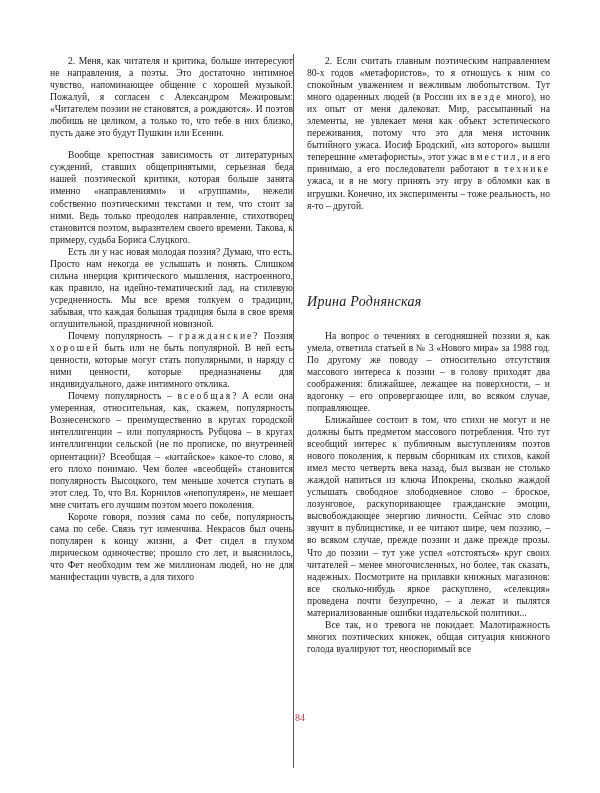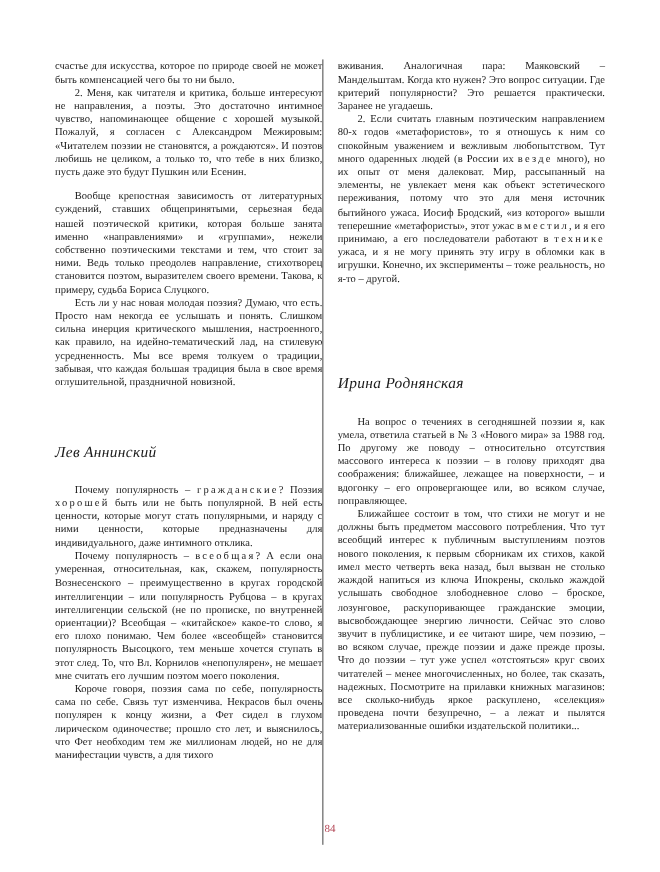--- a/index.html
+++ b/index.html
@@ -6,44 +6,42 @@
   body { width:600px; height:793px; position:relative; overflow:hidden;
          font-family:"Liberation Serif", "DejaVu Serif", serif; color:#1a1a1a; }
   .col { position:absolute; top:55px; width:243px; font-size:9.6px; line-height:12.05px; }
   .col-left { left:50px; }
   .col-right { left:307px; top:55px; }
   .divider { position:absolute; left:293px; top:54px; width:1px; height:714px; background:#555; }
   p { margin:0; text-align:justify; hyphens:auto; }
   p.indent { text-indent:18px; }
   .author { font-style:italic; font-size:14px; letter-spacing:0.3px; margin:0; }
   .spaced { letter-spacing:2px; }
-  .page-num { position:absolute; left:290px; top:748px; font-size:10px; color:#b04050;
+  .page-num { position:absolute; left:290px; top:712px; font-size:10px; color:#b04050;
               width:20px; text-align:center; }
 </style>
 </head>
 <body>
 
 <div class="divider"></div>
 
 <div class="col col-left">
-  <p>счастье для искусства, которое по природе своей не может быть компенсацией чего бы то ни было.</p>
   <p class="indent">2. Меня, как читателя и критика, больше интересуют не направления, а поэты. Это достаточно интимное чувство, напоминающее общение с хорошей музыкой. Пожалуй, я согласен с Александром Межировым: «Читателем поэзии не становятся, а рождаются». И поэтов любишь не целиком, а только то, что тебе в них близко, пусть даже это будут Пушкин или Есенин.</p>
   <p class="indent" style="margin-top:10px">Вообще крепостная зависимость от литературных суждений, ставших общепринятыми, серьезная беда нашей поэтической критики, которая больше занята именно «направлениями» и «группами», нежели собственно поэтическими текстами и тем, что стоит за ними. Ведь только преодолев направление, стихотворец становится поэтом, выразителем своего времени. Такова, к примеру, судьба Бориса Слуцкого.</p>
   <p class="indent">Есть ли у нас новая молодая поэзия? Думаю, что есть. Просто нам некогда ее услышать и понять. Слишком сильна инерция критического мышления, настроенного, как правило, на идейно-тематический лад, на стилевую усредненность. Мы все время толкуем о традиции, забывая, что каждая большая традиция была в свое время оглушительной, праздничной новизной.</p>
 
-  <p class="author" style="margin-top:52px; margin-bottom:22px;">Лев Аннинский</p>
 
   <p class="indent"><span>Почему популярность – </span><span class="spaced">гражданские</span><span>? Поэзия </span><span class="spaced">хорошей</span><span> быть или не быть популярной. В ней есть ценности, которые могут стать популярными, и наряду с ними ценности, которые предназначены для индивидуального, даже интимного отклика.</span></p>
   <p class="indent"><span>Почему популярность – </span><span class="spaced">всеобщая</span><span>? А если она умеренная, относительная, как, скажем, популярность Вознесенского – преимущественно в кругах городской интеллигенции – или популярность Рубцова – в кругах интеллигенции сельской (не по прописке, по внутренней ориентации)? Всеобщая – «китайское» какое-то слово, я его плохо понимаю. Чем более «всеобщей» становится популярность Высоцкого, тем меньше хочется ступать в этот след. То, что Вл. Корнилов «непопулярен», не мешает мне считать его лучшим поэтом моего поколения.</span></p>
   <p class="indent">Короче говоря, поэзия сама по себе, популярность сама по себе. Связь тут изменчива. Некрасов был очень популярен к концу жизни, а Фет сидел в глухом лирическом одиночестве; прошло сто лет, и выяснилось, что Фет необходим тем же миллионам людей, но не для манифестации чувств, а для тихого</p>
 </div>
 
 <div class="col col-right">
-  <p>вживания. Аналогичная пара: Маяковский – Мандельштам. Когда кто нужен? Это вопрос ситуации. Где критерий популярности? Это решается практически. Заранее не угадаешь.</p>
   <p class="indent"><span>2. Если считать главным поэтическим направлением 80-х годов «метафористов», то я отношусь к ним со спокойным уважением и вежливым любопытством. Тут много одаренных людей (в России их </span><span class="spaced">везде</span><span> много), но их опыт от меня далековат. Мир, рассыпанный на элементы, не увлекает меня как объект эстетического переживания, потому что это для меня источник бытийного ужаса. Иосиф Бродский, «из которого» вышли теперешние «метафористы», этот ужас </span><span class="spaced">вместил</span><span>, и я его принимаю, а его последователи работают в </span><span class="spaced">технике</span><span> ужаса, и я не могу принять эту игру в обломки как в игрушки. Конечно, их эксперименты – тоже реальность, но я-то – другой.</span></p>
 
   <p class="author" style="margin-top:84px; margin-bottom:22px;">Ирина Роднянская</p>
 
   <p class="indent">На вопрос о течениях в сегодняшней поэзии я, как умела, ответила статьей в № 3 «Нового мира» за 1988 год. По другому же поводу – относительно отсутствия массового интереса к поэзии – в голову приходят два соображения: ближайшее, лежащее на поверхности, – и вдогонку – его опровергающее или, во всяком случае, поправляющее.</p>
   <p class="indent">Ближайшее состоит в том, что стихи не могут и не должны быть предметом массового потребления. Что тут всеобщий интерес к публичным выступлениям поэтов нового поколения, к первым сборникам их стихов, какой имел место четверть века назад, был вызван не столько жаждой напиться из ключа Ипокрены, сколько жаждой услышать свободное злободневное слово – броское, лозунговое, раскупоривающее гражданские эмоции, высвобождающее энергию личности. Сейчас это слово звучит в публицистике, и ее читают шире, чем поэзию, – во всяком случае, прежде поэзии и даже прежде прозы. Что до поэзии – тут уже успел «отстояться» круг своих читателей – менее многочисленных, но более, так сказать, надежных. Посмотрите на прилавки книжных магазинов: все сколько-нибудь яркое раскуплено, «селекция» проведена почти безупречно, – а лежат и пылятся материализованные ошибки издательской политики...</p>
+  <p class="indent"><span>Все так, </span><span class="spaced">но</span><span> тревога не покидает. Малотиражность многих поэтических книжек, общая ситуация книжного голода вуалируют тот, неоспоримый все</span></p>
 </div>
 
 <div class="page-num">84</div>
 
 </body></html>

